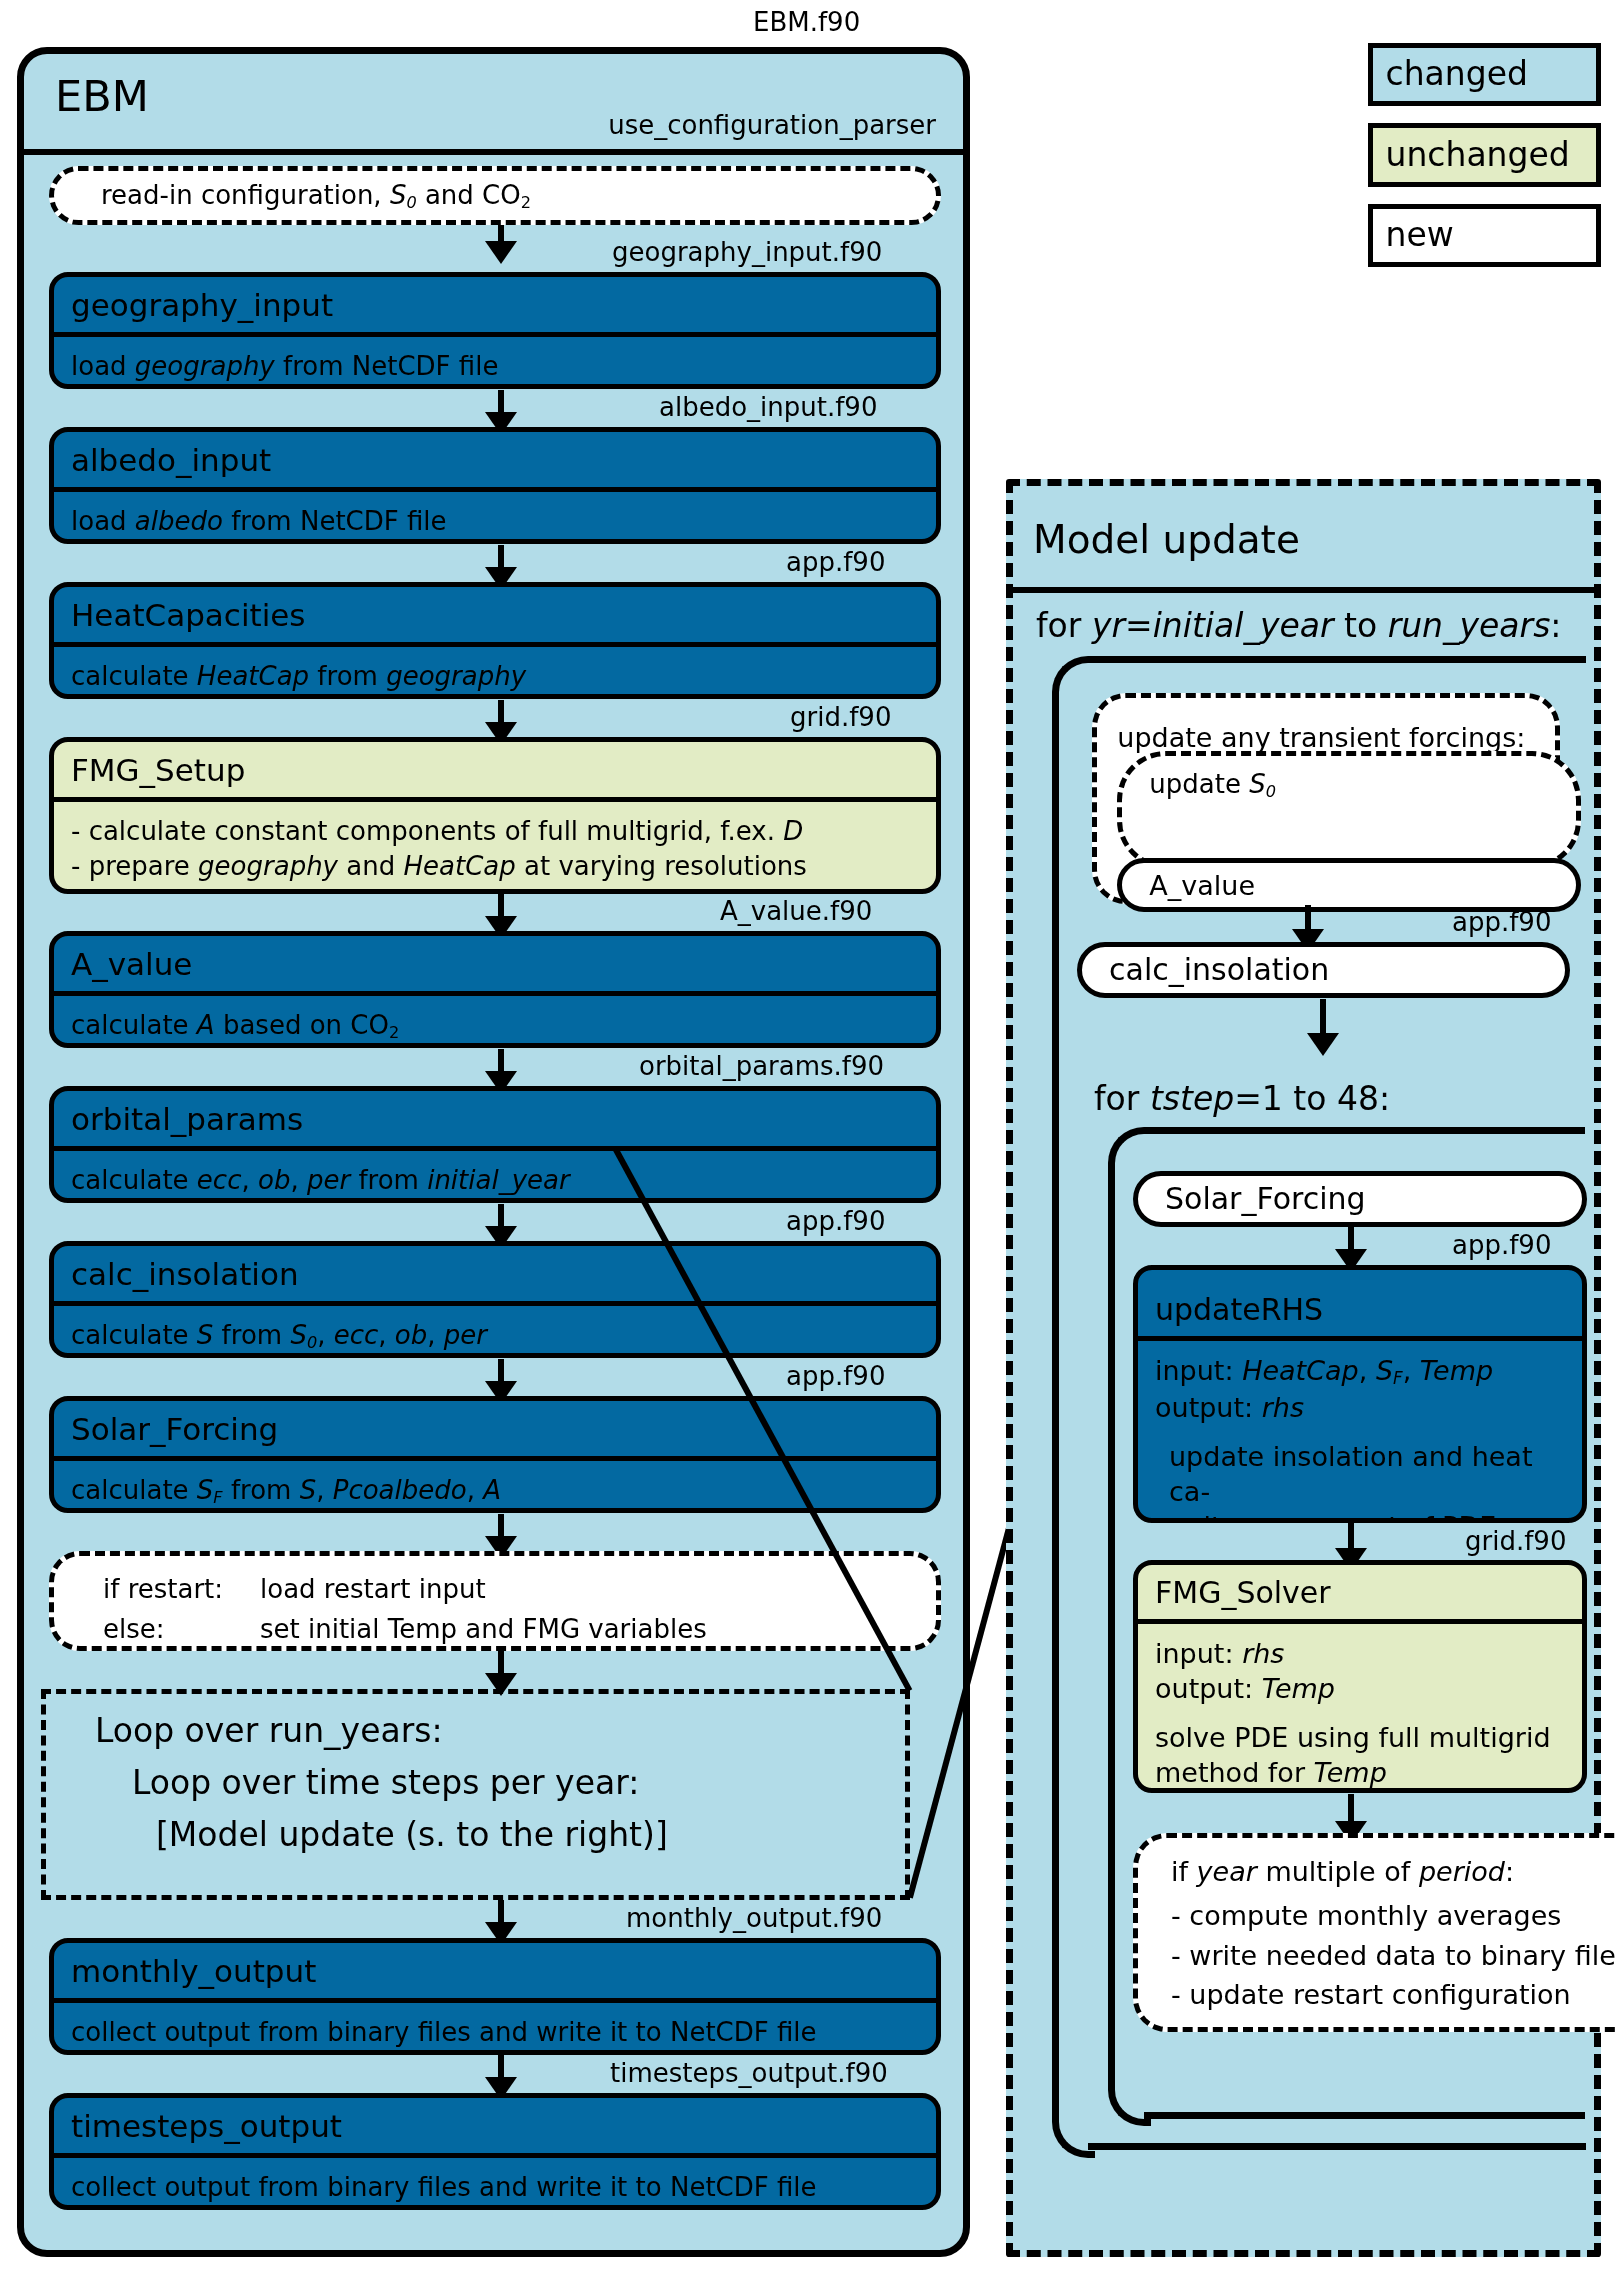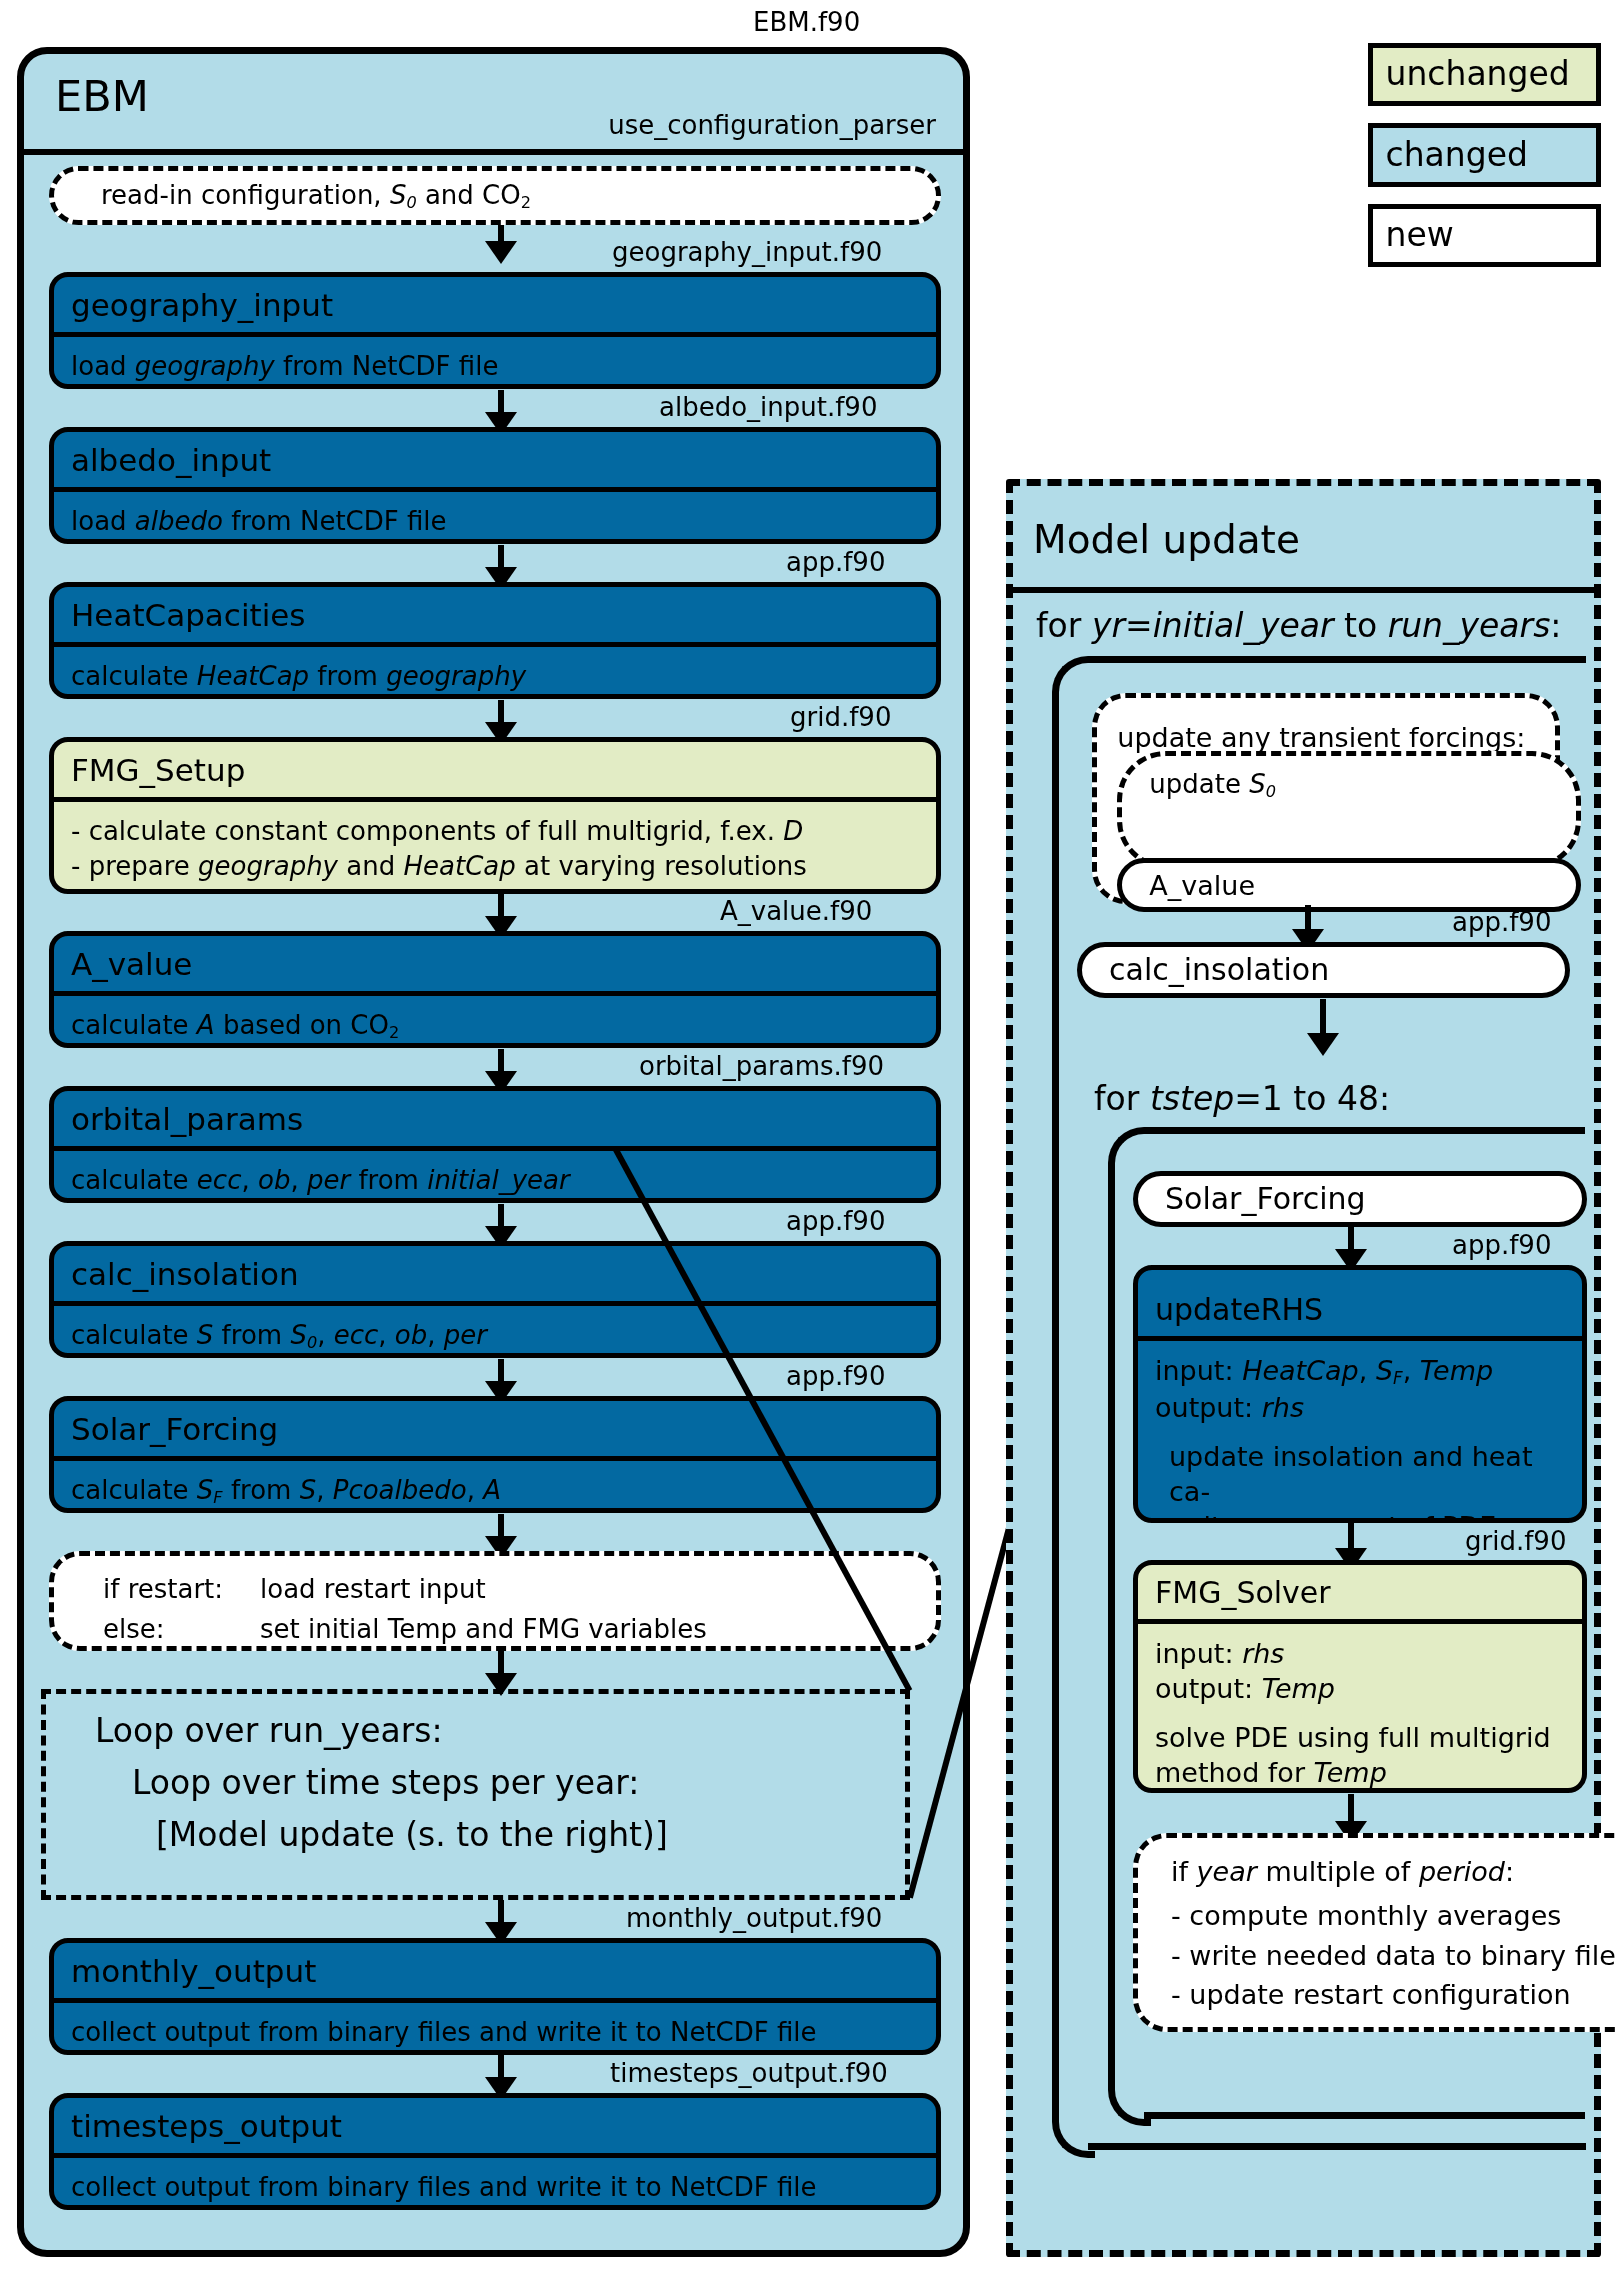--- a/index.html
+++ b/index.html
@@ -98,22 +98,22 @@
     border-top-left-radius:0;border-bottom-left-radius:36px;
   }
 
   
   #conn-top,#conn-bot{position:absolute;background:#000;transform-origin:0 0;}
 </style>
 </head>
 <body>
 
 <div class="abs" id="legend">
+  <div class="lg blue">changed</div>
   <div class="lg green">unchanged</div>
-  <div class="lg blue">changed</div>
   <div class="lg">new</div>
 </div>
 
 <div class="abs filecap" style="left:745px;top:9.4px;margin-left:8px;">EBM.f90</div>
 <div class="abs" id="ebm-panel"></div>
 <div class="abs" id="ebm-title-sep"></div>
 <div class="abs" id="ebm-title">EBM</div>
 <div class="abs" id="ebm-use">use_configuration_parser</div>
 
 <div class="abs dashnode pillshape" style="left:49px;top:166px;width:892px;height:59px;display:flex;align-items:center;padding:0 0 0 47px;">

